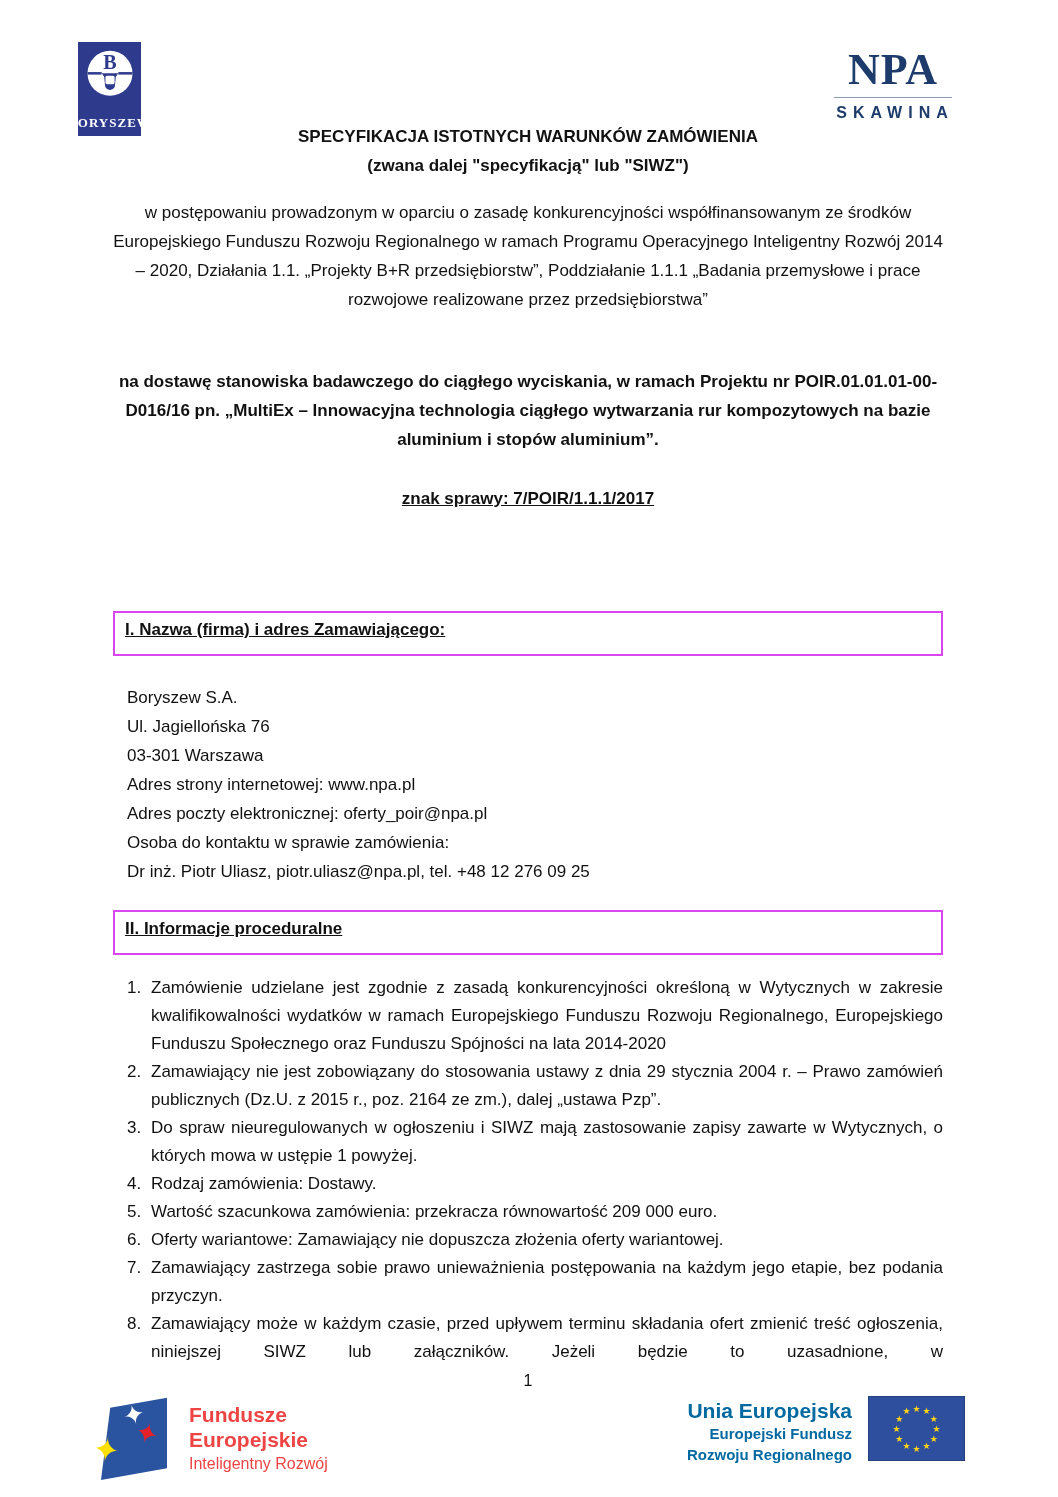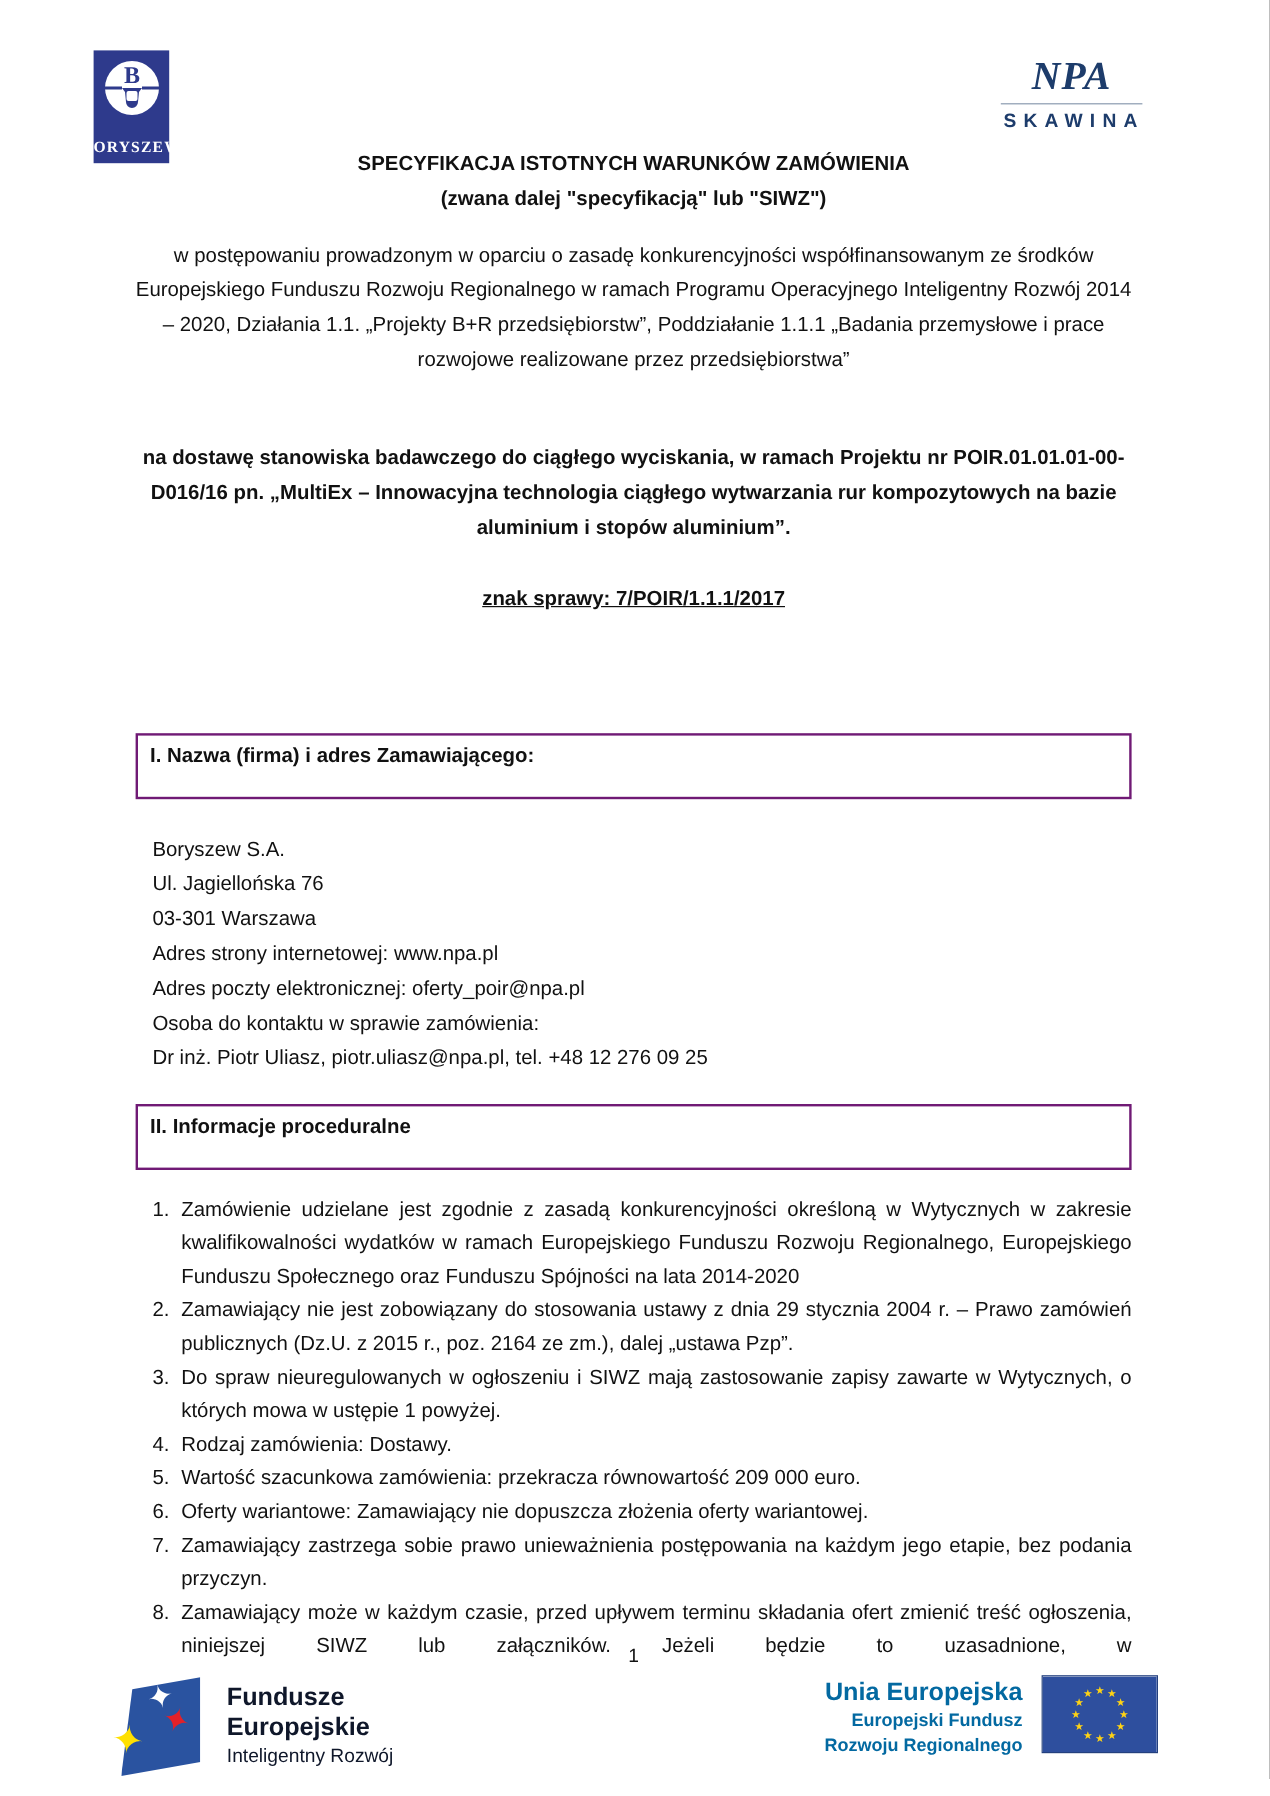--- a/index.html
+++ b/index.html
@@ -17,35 +17,36 @@
   .boryszew-word{
     margin-top:auto;margin-bottom:5px;color:#fff;
     font-family:"Liberation Serif",serif;font-weight:bold;font-size:13px;
     letter-spacing:1px;
   }
   .npa{
     position:absolute;right:100px;top:48px;width:130px;text-align:center;
     color:#1d3c6b;
   }
   .npa-title{
-    font-family:"Liberation Serif",serif;font-weight:bold;font-size:33px;
-    line-height:1.0;letter-spacing:1px;font-style:italic;
+    font-family:"Liberation Serif",serif;font-weight:bold;font-size:44px;
+    line-height:1.0;letter-spacing:1px;
   }
   .npa-rule{border-top:1px solid #8a9bb0;margin:5px 6px 6px 6px;}
   .npa-sub{font-size:16px;font-weight:bold;letter-spacing:6px;margin-left:4px;}
 
   
   .content{position:absolute;left:113px;top:122px;width:830px;font-size:17px;line-height:29px;}
   .doc-title{text-align:center;font-weight:bold;}
   .intro{margin-top:18px;text-align:center;}
   .subject{margin-top:53px;text-align:center;font-weight:bold;}
   .case-number{margin-top:30px;text-align:center;font-weight:bold;text-decoration:underline;}
   .section-box{
-    margin-top:98px;border:2px solid #701a75;padding:2px 10px 20px 10px;
+    margin-top:98px;border:2px solid #d946ef;padding:2px 10px 10px 10px;
     font-weight:bold;
+    text-decoration:underline;
   }
   .section-box.second{margin-top:24px;}
   .address{margin-top:27px;padding-left:14px;}
   .proc-list{margin-top:19px;line-height:28px;}
   .proc-item{display:flex;}
   .proc-item .num{flex:0 0 38px;padding-left:14px;box-sizing:border-box;}
   .proc-item .txt{flex:1;text-align:justify;}
   .proc-item.justify-last .txt{text-align-last:justify;}
 
   
@@ -53,21 +54,21 @@
   .fe-logo{position:absolute;left:95px;top:1394px;display:flex;align-items:center;gap:14px;}
   .fe-flag-wrap{position:relative;width:80px;height:88px;}
   .fe-flag{
     position:absolute;left:6px;top:2px;width:66px;height:84px;background:#2a53a0;
     clip-path:polygon(14% 14%,100% 2%,100% 86%,0% 100%);
   }
   .fe-star{position:absolute;line-height:1;font-family:"DejaVu Sans",sans-serif;}
   .fe-star.white{left:28px;top:8px;font-size:26px;color:#ffffff;transform:rotate(-14deg);}
   .fe-star.yellow{left:-2px;top:40px;font-size:32px;color:#ffe000;transform:rotate(8deg);}
   .fe-star.red{left:40px;top:26px;font-size:28px;color:#e32129;transform:rotate(18deg);}
-  .fe-text{color:#0f172a;}
+  .fe-text{color:#ef4444;}
   .fe-text .big{font-size:21px;font-weight:bold;line-height:1.15;}
   .fe-text .small{font-size:16px;margin-top:3px;}
   .ue-logo{position:absolute;right:93px;top:1396px;display:flex;align-items:flex-start;gap:16px;}
   .ue-text{text-align:right;color:#0369a1;margin-top:2px;}
   .ue-text .big{font-size:21px;font-weight:bold;line-height:1.2;}
   .ue-text .small{font-size:15px;font-weight:bold;line-height:1.25;margin-top:2px;}
   .eu-flag{border:1px solid #24407e;display:block;}
 </style>
 </head>
 <body>

